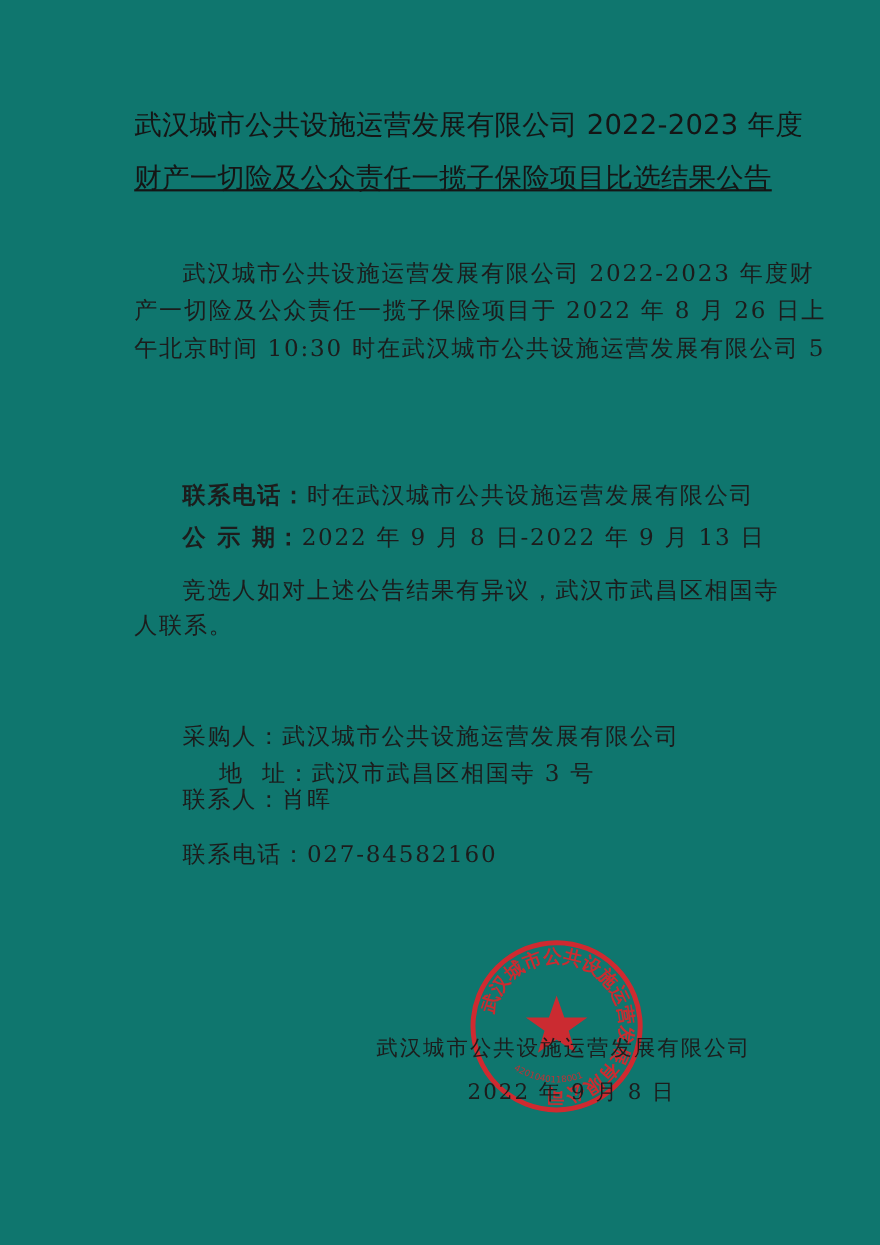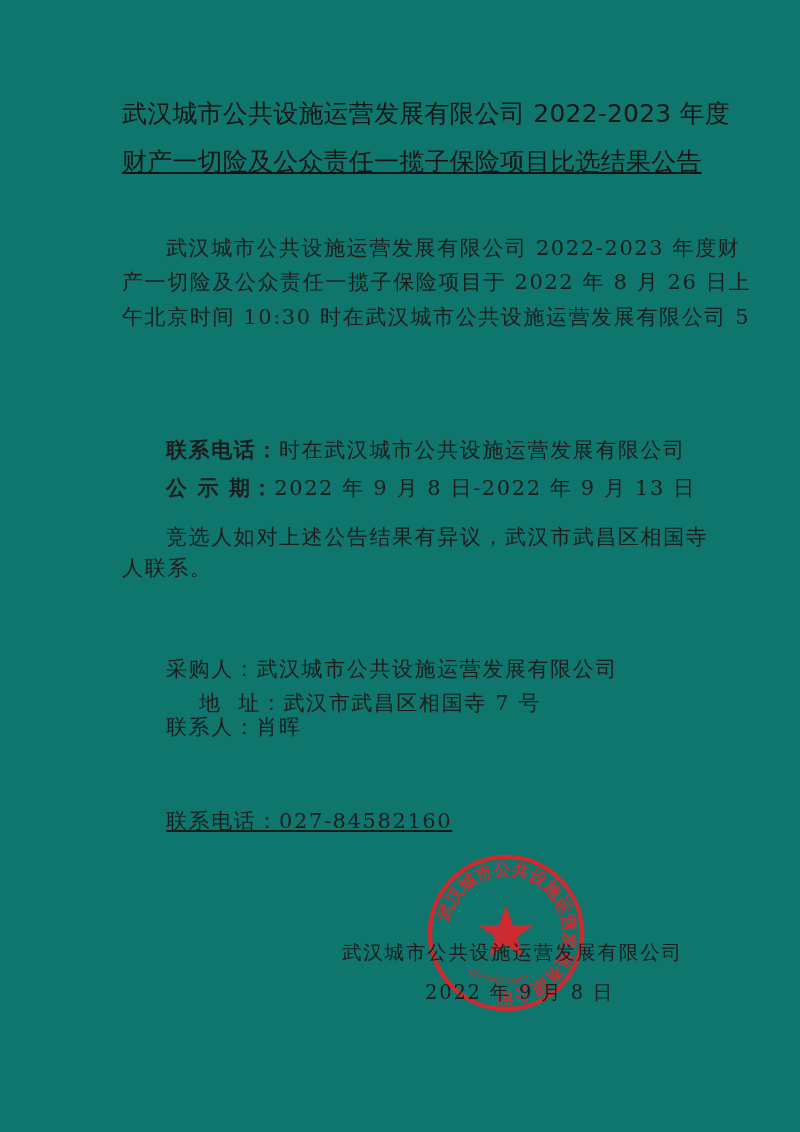--- a/index.html
+++ b/index.html
@@ -84,26 +84,26 @@
     <span class="label-bold">公 示 期：</span><span>2022 年 9 月 8 日-2022 年 9 月 13 日</span>
   </div>
 
   <div class="line indent" style="top:525px;">竞选人如对上述公告结果有异议，武汉市武昌区相国寺</div>
   <div class="line" style="top:556px;">人联系。</div>
 
   <div class="line indent" style="top:646px;margin-top:11px;">
     <span>采购人：</span><span>武汉城市公共设施运营发展有限公司</span>
   </div>
   <div class="line indent" style="top:667px; white-space:pre;">
-    <span>地  址：</span><span>武汉市武昌区相国寺 7 号</span>
+    <span>地  址：</span><span>武汉市武昌区相国寺 3 号</span>
   </div>
   <div class="line indent" style="top:715px;">
     <span>联系人：</span><span>肖晖</span>
   </div>
-  <div class="line indent" style="top:809px;text-decoration:underline;">
+  <div class="line indent" style="top:765px;">
     <span>联系电话：</span><span>027-84582160</span>
   </div>
 
   <svg class="stamp" viewBox="0 0 160 160">
     <defs>
       <path id="ringPath" d="M 80 80 m -58 0 a 58 58 0 1 1 116 0 a 58 58 0 1 1 -116 0"></path>
       <path id="codePath" d="M 30 112 Q 80 150 130 112"></path>
     </defs>
     <circle cx="80" cy="80" r="76" fill="none" stroke="#e0242a" stroke-width="4.5" opacity="0.92"></circle>
     <text font-family="DejaVu Sans, sans-serif" font-size="17" fill="#e0242a" opacity="0.9" font-weight="bold">

